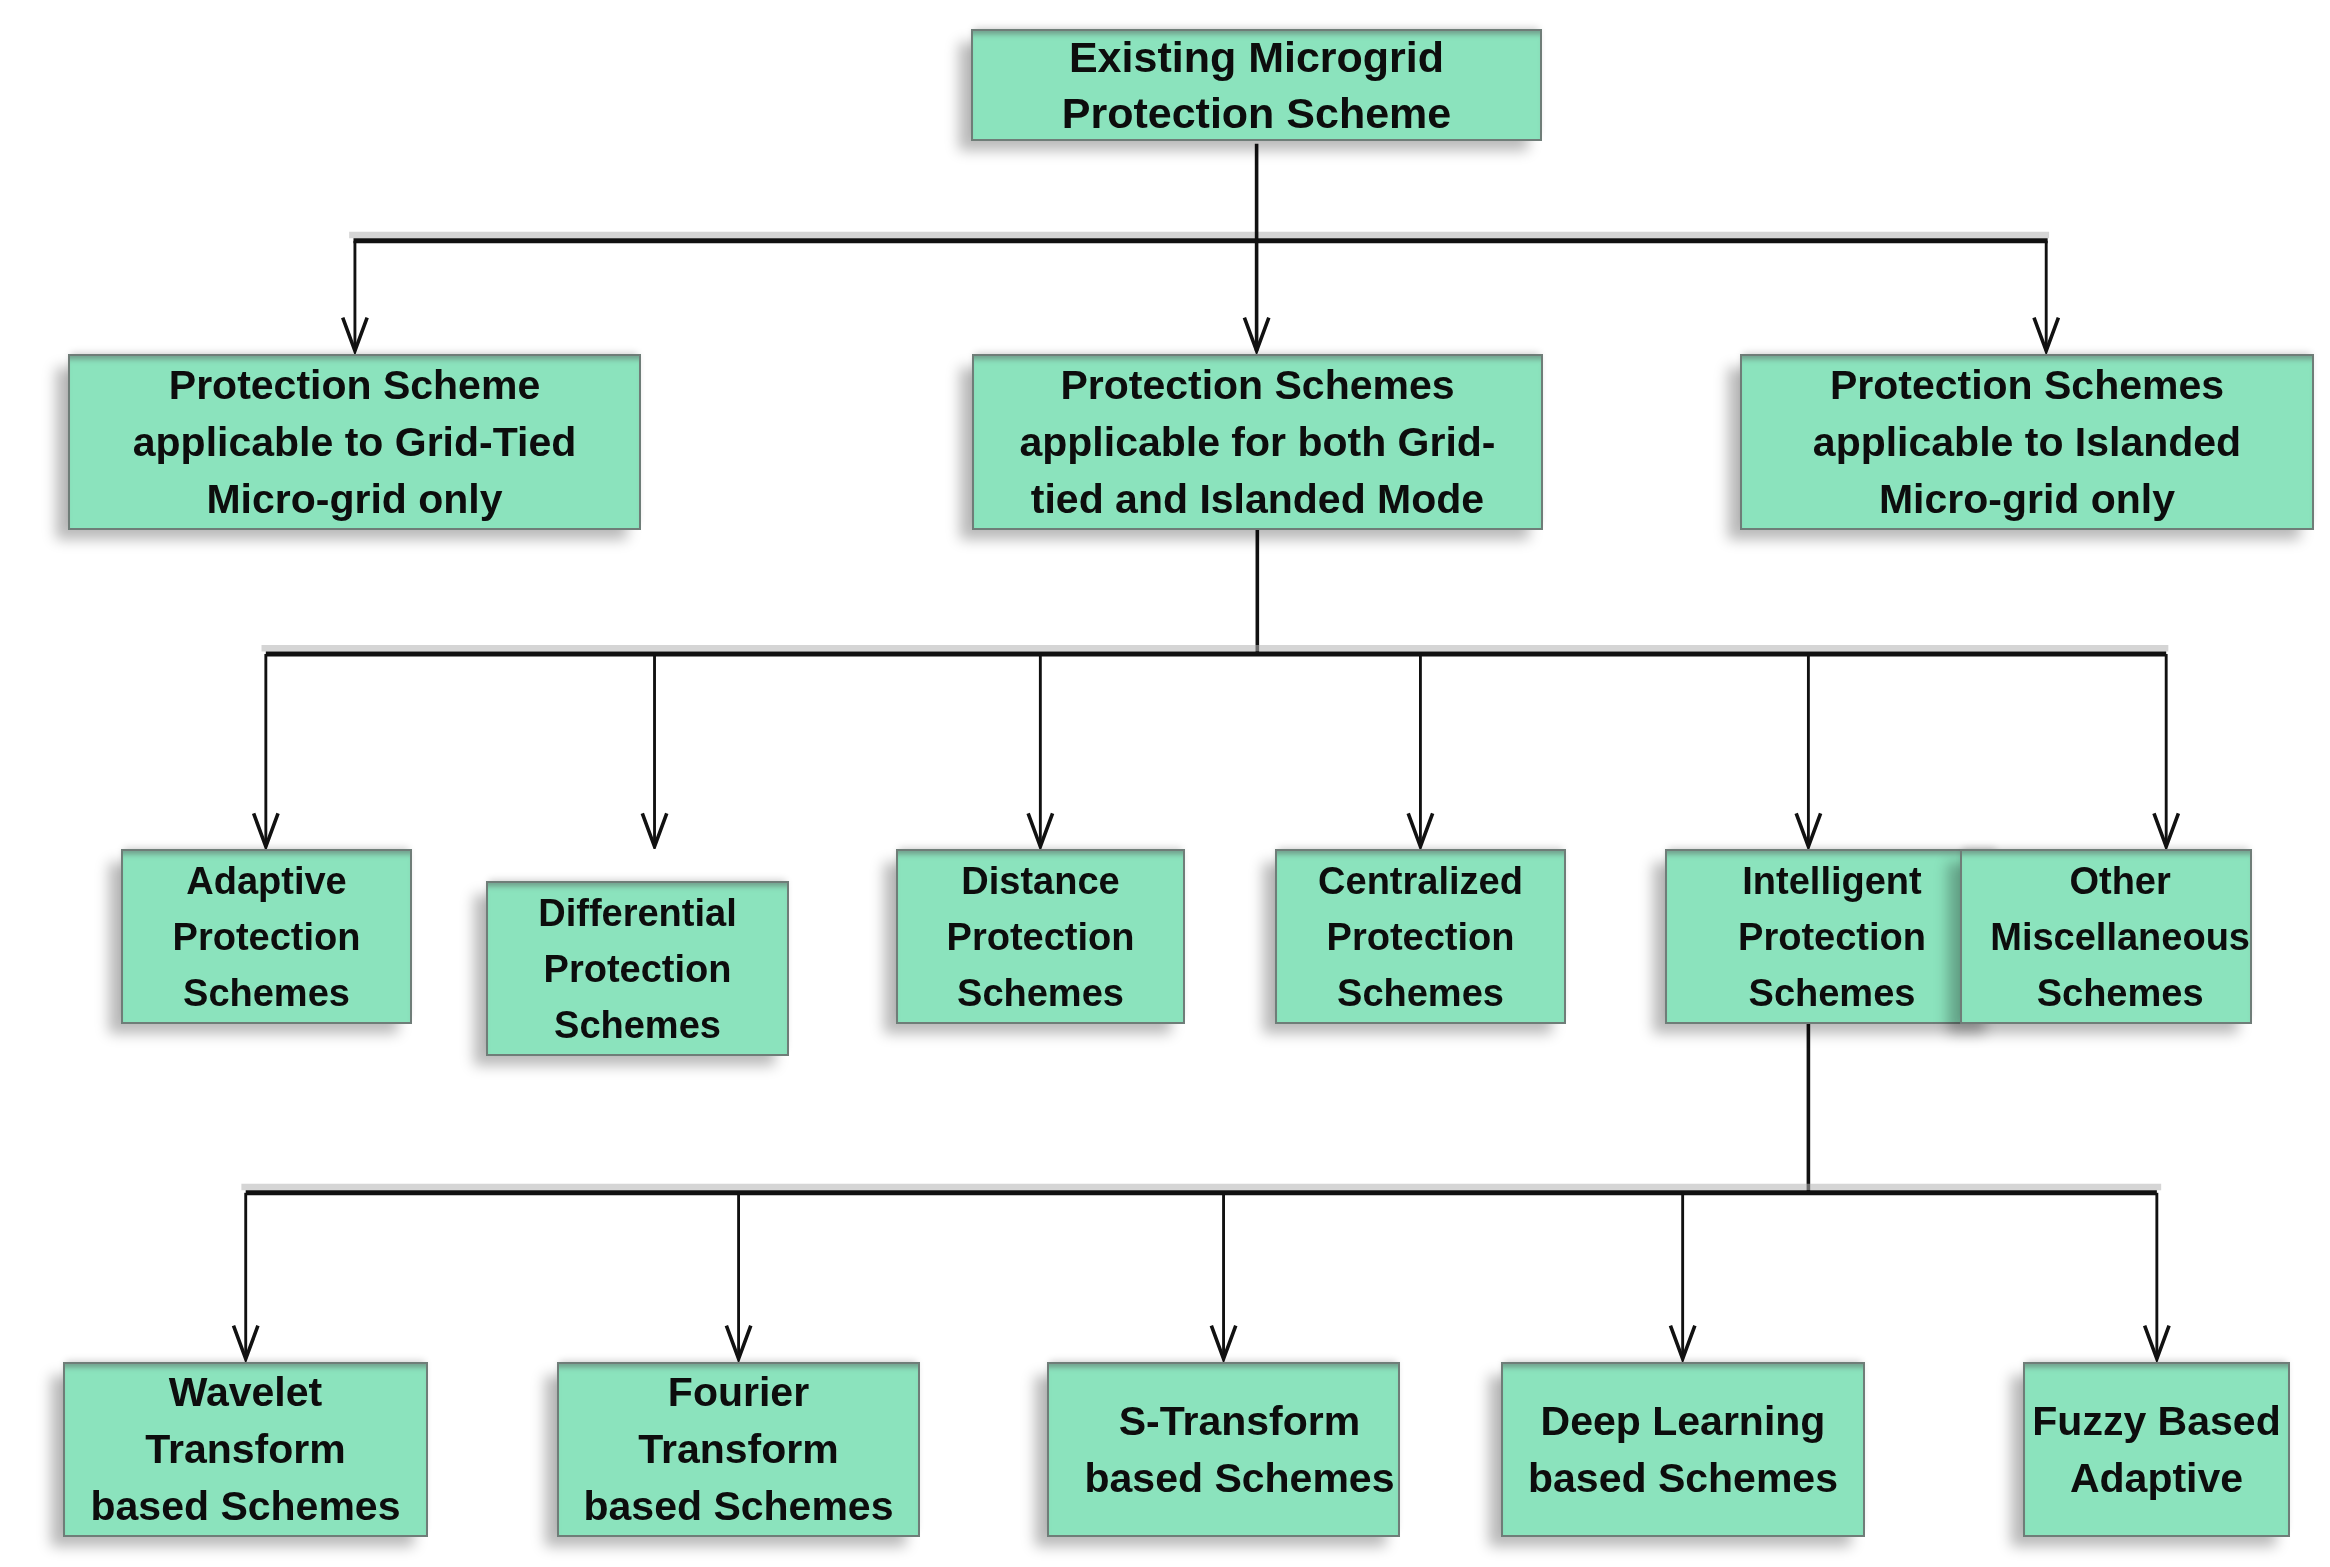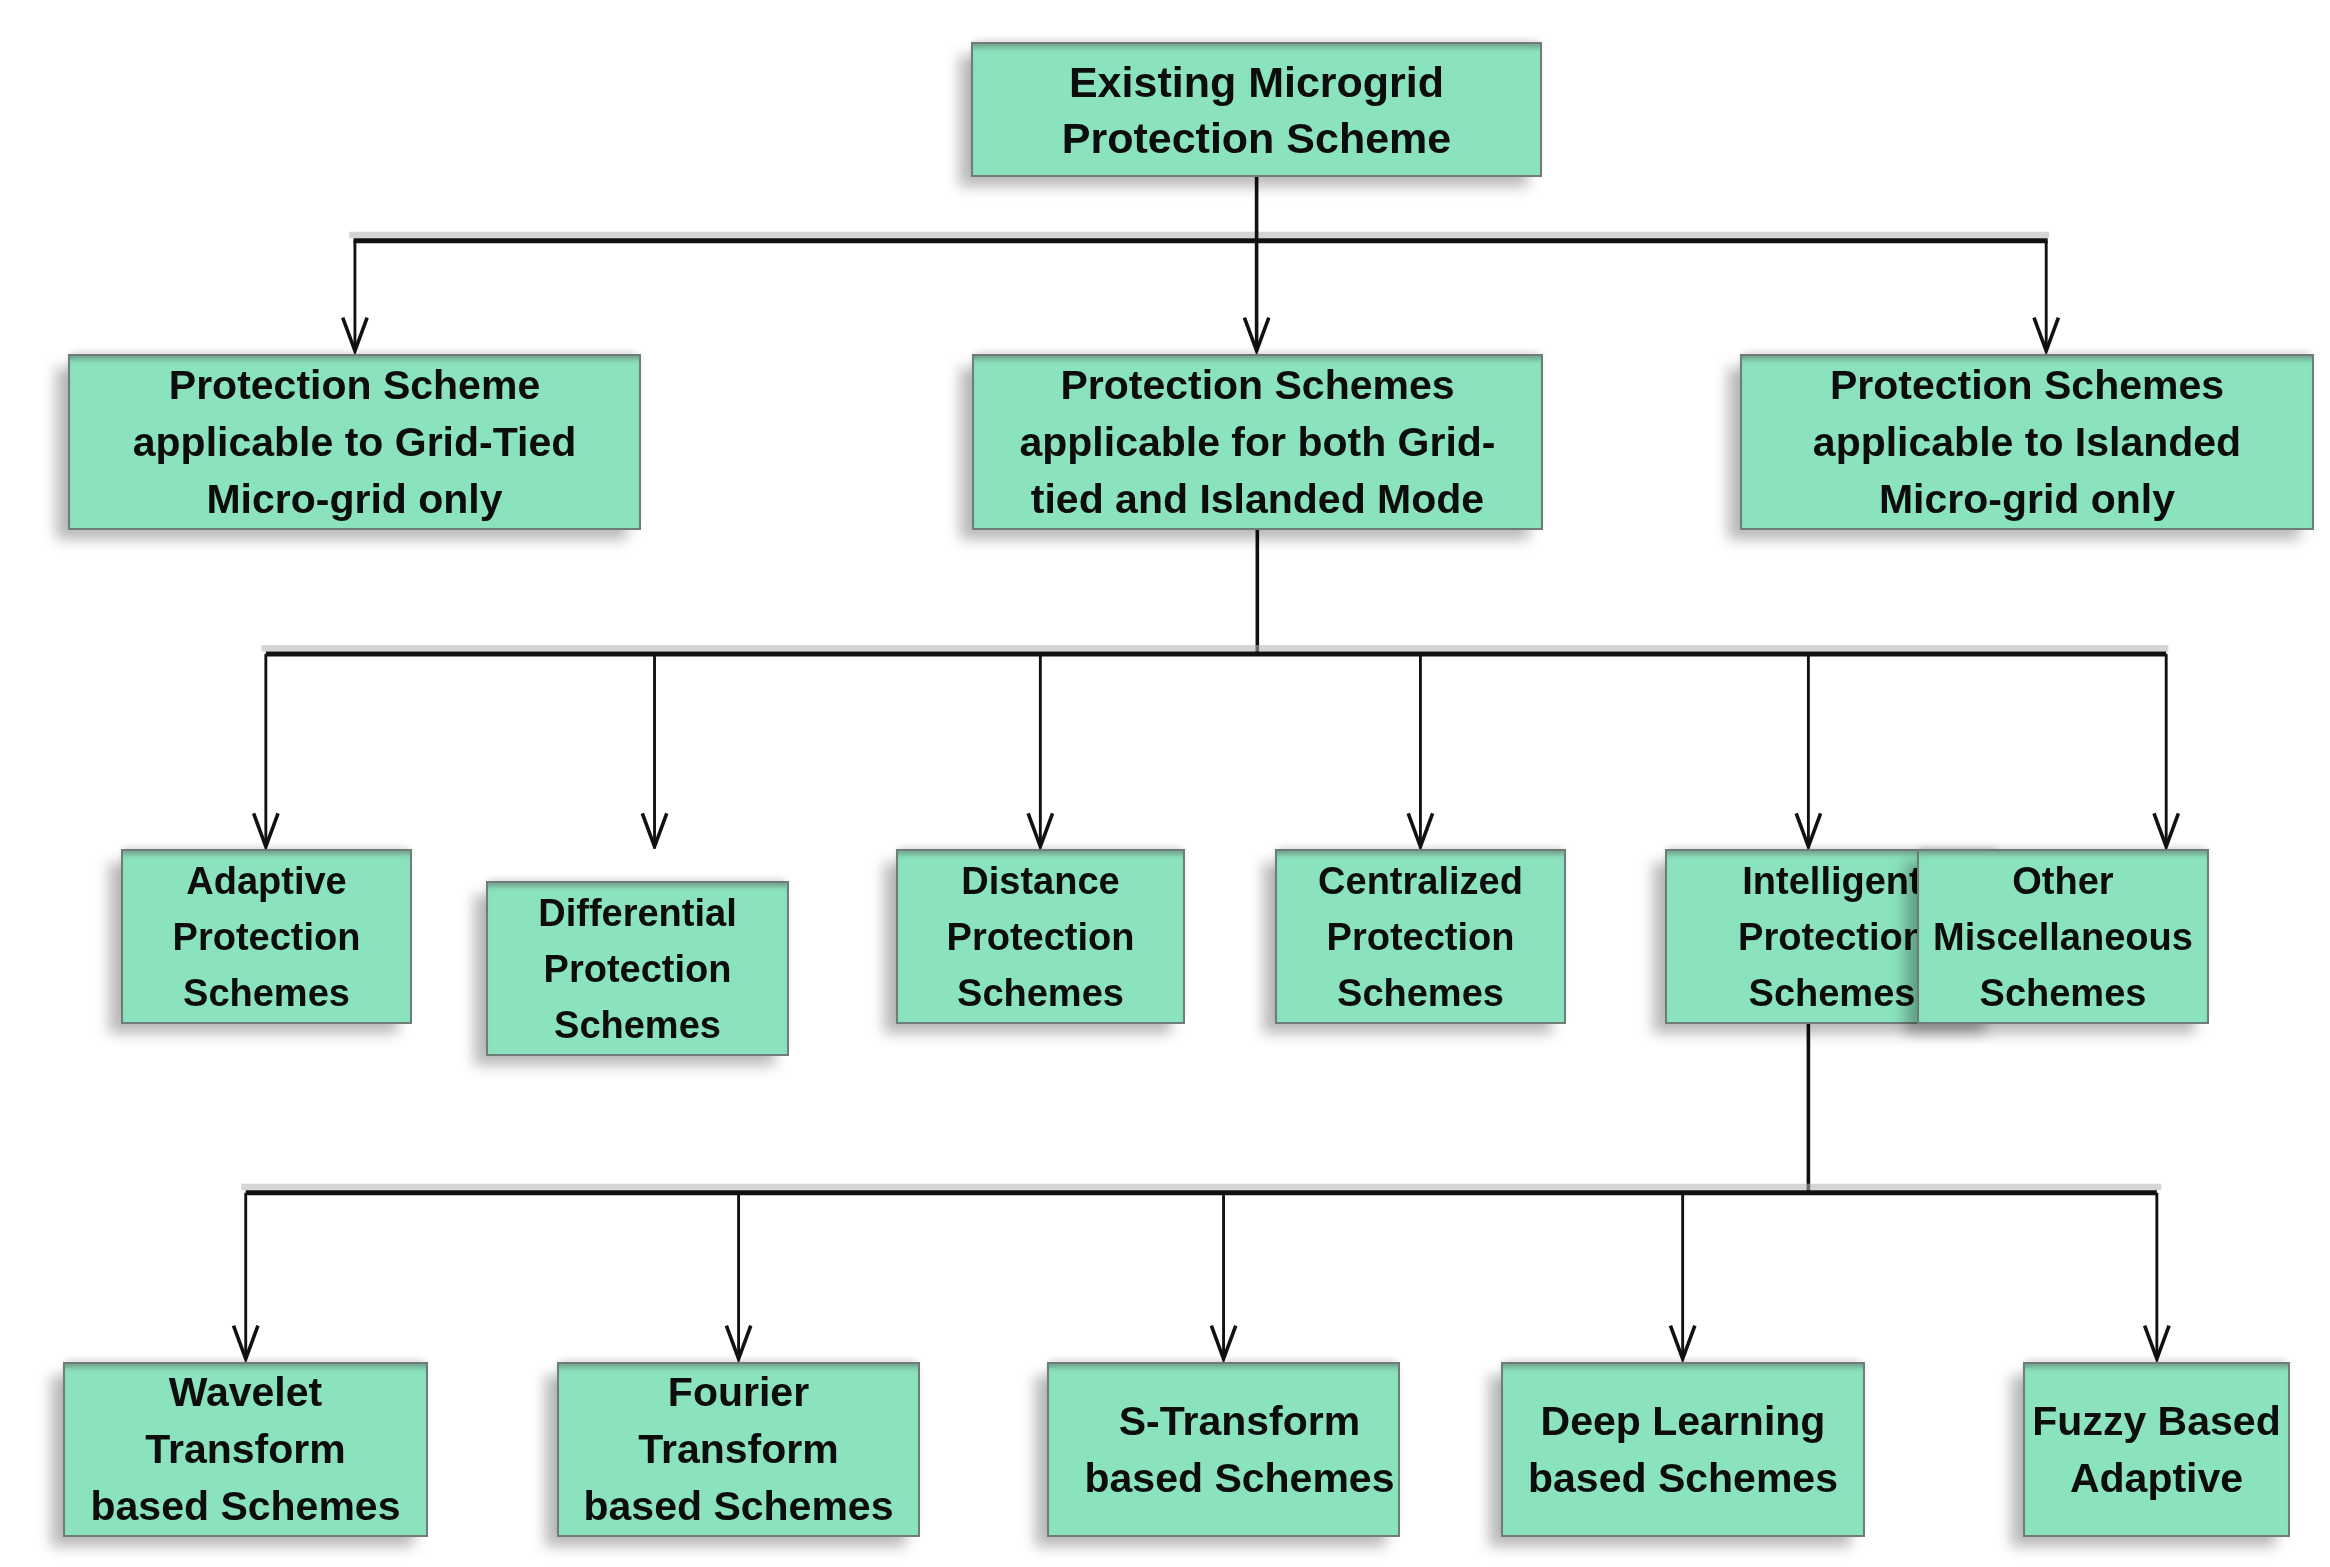--- a/index.html
+++ b/index.html
@@ -68,21 +68,21 @@
       <line x1="336" y1="1652" x2="3008" y2="1652" stroke="#b3b3b3" stroke-width="9" opacity="0.55"></line>
       <line x1="342" y1="1660" x2="3002" y2="1660" stroke="#111111" stroke-width="7"></line>
       <line x1="342" y1="1660" x2="342" y2="1891" stroke="#111111" stroke-width="4" marker-end="url(#ah)"></line>
       <line x1="1028" y1="1660" x2="1028" y2="1891" stroke="#111111" stroke-width="4" marker-end="url(#ah)"></line>
       <line x1="1703" y1="1660" x2="1703" y2="1891" stroke="#111111" stroke-width="4" marker-end="url(#ah)"></line>
       <line x1="2342" y1="1660" x2="2342" y2="1891" stroke="#111111" stroke-width="4" marker-end="url(#ah)"></line>
       <line x1="3002" y1="1660" x2="3002" y2="1891" stroke="#111111" stroke-width="4" marker-end="url(#ah)"></line>
     </g>
   </svg>
 
-  <div class="node lv1" style="left:971px;top:42px;width:571px;height:135px;">
+  <div class="node lv1" style="left:971px;top:29px;width:571px;height:112px;">
     <span class="node-label">Existing Microgrid
 Protection Scheme</span>
   </div>
 
   <div class="node lv2" style="left:68px;top:354px;width:573px;height:176px;">
     <span class="node-label">Protection Scheme
 applicable to Grid-Tied
 Micro-grid only</span>
   </div>
   <div class="node lv2" style="left:972px;top:354px;width:571px;height:176px;">
@@ -114,21 +114,21 @@
   <div class="node lv3" style="left:1275px;top:849px;width:291px;height:175px;">
     <span class="node-label">Centralized
 Protection
 Schemes</span>
   </div>
   <div class="node lv3" style="left:1665px;top:849px;width:334px;height:175px;">
     <span class="node-label">Intelligent
 Protection
 Schemes</span>
   </div>
-  <div class="node lv3" style="left:1917px;top:849px;width:292px;height:175px;">
+  <div class="node lv3" style="left:1960px;top:849px;width:292px;height:175px;justify-content:flex-end;">
     <span class="node-label">Other
 Miscellaneous
 Schemes</span>
   </div>
 
   <div class="node lv4" style="left:63px;top:1362px;width:365px;height:175px;">
     <span class="node-label">Wavelet
 Transform
 based Schemes</span>
   </div>

